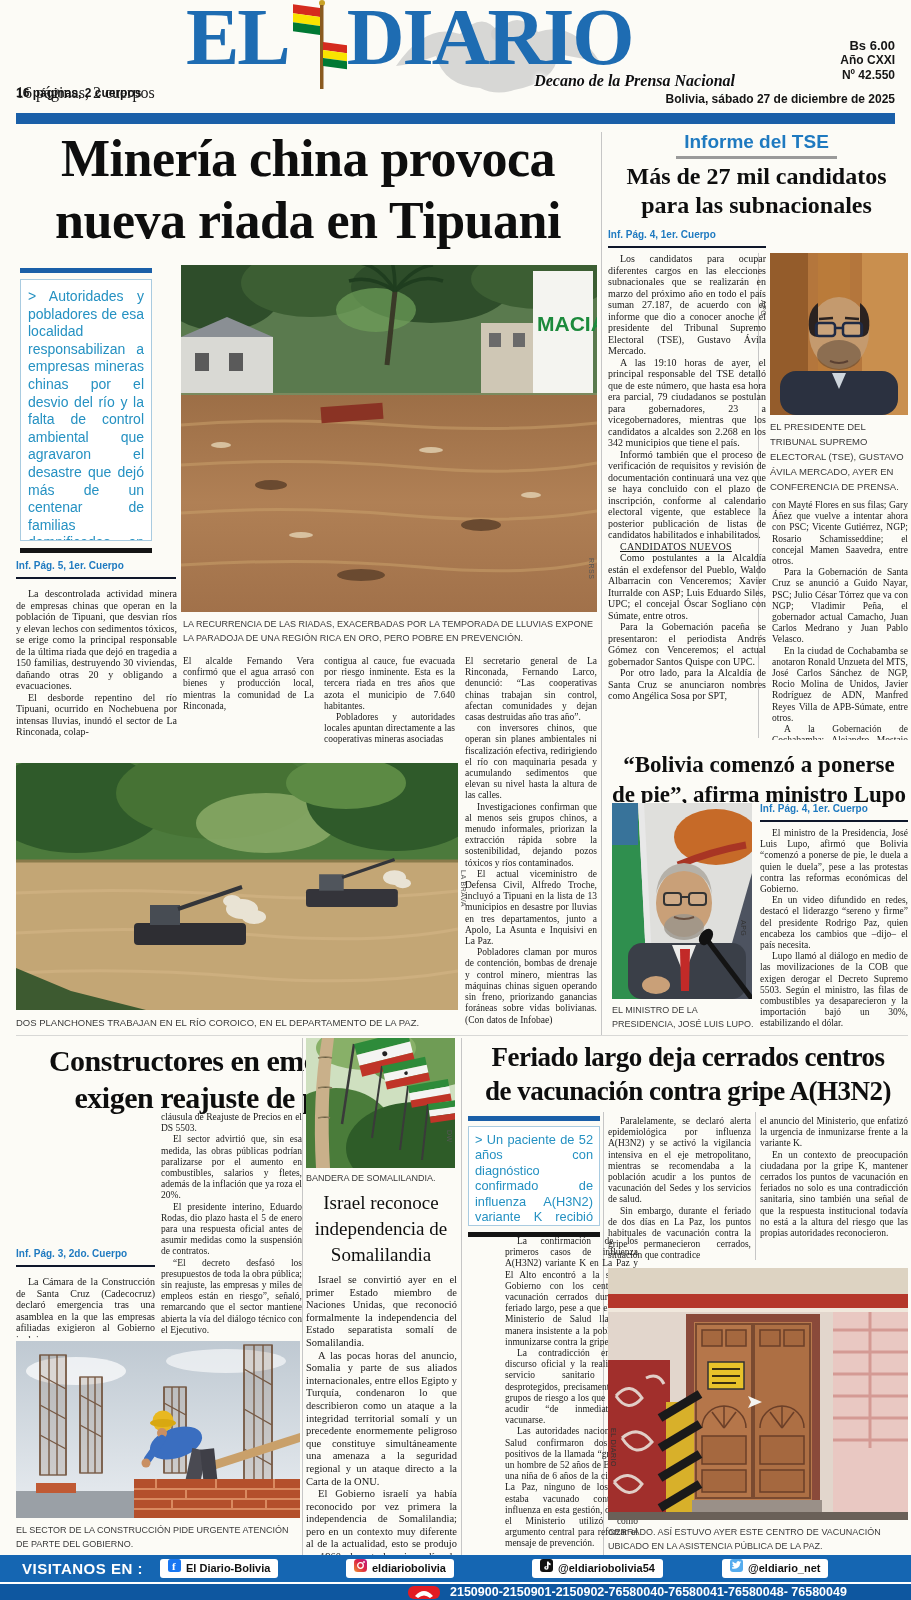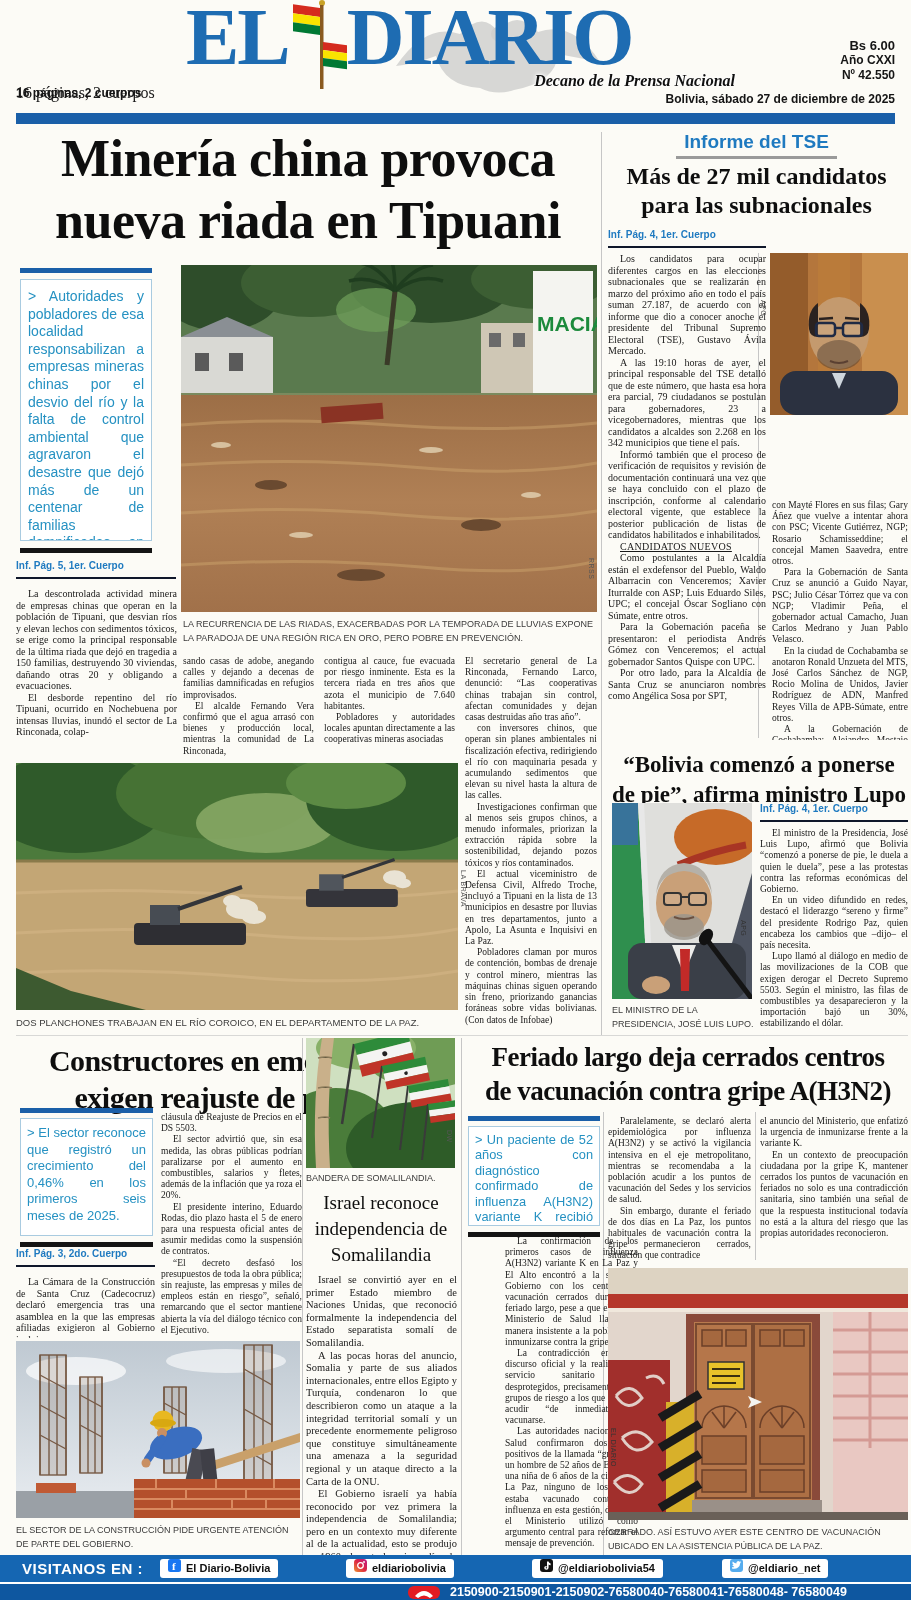--- a/index.html
+++ b/index.html
@@ -185,21 +185,20 @@
           <ellipse cx="120" cy="270" rx="12" ry="3"></ellipse>
         </g>
       <line x1="0" y1="129" x2="416" y2="129" stroke="#7a8a5e" stroke-width="2"></line>
     </svg>
   </div>
   <div class="credit" style="left:588px; top:558px;">RRSS</div>
 
   <div class="abs cap" style="left:183px; top:618px; width:412px; height:32px;">LA RECURRENCIA DE LAS RIADAS, EXACERBADAS POR LA TEMPORADA DE LLUVIAS EXPONE LA PARADOJA DE UNA REGIÓN RICA EN ORO, PERO POBRE EN PREVENCIÓN.</div>
 
   <div class="abs body-col b95 cont" style="left:183px; top:656px; width:131px; height:104px;">
-      <p>sando casas de adobe, anegando calles y dejando a decenas de familias damnificadas en refugios improvisados.</p>
       <p>El alcalde Fernando Vera confirmó que el agua arrasó con bienes y producción local, mientras la comunidad de La Rinconada,</p>
     </div>
   <div class="abs body-col b95 cont" style="left:324px; top:656px; width:131px; height:104px;">
       <p>contigua al cauce, fue evacuada por riesgo inminente. Esta es la tercera riada en tres años que azota el municipio de 7.640 habitantes.</p>
       <p>Pobladores y autoridades locales apuntan directamente a las cooperativas mineras asociadas</p>
     </div>
   <div class="abs body-col b95 cont" style="left:465px; top:656px; width:132px; height:374px;">
       <p>El secretario general de La Rinconada, Fernando Larco, denunció: “Las cooperativas chinas trabajan sin control, afectan comunidades y dejan casas destruidas año tras año”.</p>
       <p>con inversores chinos, que operan sin planes ambientales ni fiscalización efectiva, redirigiendo el río con maquinaria pesada y acumulando sedimentos que elevan su nivel hasta la altura de las calles.</p>
       <p>Investigaciones confirman que al menos seis grupos chinos, a menudo informales, priorizan la extracción rápida sobre la sostenibilidad, dejando pozos tóxicos y ríos contaminados.</p>
@@ -286,20 +285,21 @@
       <ellipse cx="69" cy="102" rx="22" ry="15" fill="#4a3a2e" opacity="0.45"></ellipse>
       <rect x="46" y="70" width="19" height="13" rx="3" fill="rgba(255,255,255,0.10)" stroke="#1f2a44" stroke-width="2.5"></rect>
       <rect x="73" y="70" width="19" height="13" rx="3" fill="rgba(255,255,255,0.10)" stroke="#1f2a44" stroke-width="2.5"></rect>
       <line x1="65" y1="75" x2="73" y2="75" stroke="#1f2a44" stroke-width="2.5"></line>
       <line x1="49" y1="66" x2="63" y2="65" stroke="#2a2220" stroke-width="2.5"></line>
       <line x1="75" y1="65" x2="89" y2="66" stroke="#2a2220" stroke-width="2.5"></line>
       <path d="M60,108 Q69,112 78,108" stroke="#5a4032" stroke-width="2" fill="none"></path>
     </svg>
   </div>
   <div class="credit" style="left:760px; top:300px;">APG</div>
+  <div class="abs cap" style="left:770px; top:419px; width:140px; line-height:15px; font-size:9.5px;">EL PRESIDENTE DEL TRIBUNAL SUPREMO ELECTORAL (TSE), GUSTAVO ÁVILA MERCADO, AYER EN CONFERENCIA DE PRENSA.</div>
 
   <div class="abs body-col b95 cont" style="left:772px; top:500px; width:136px; height:240px;">
       <p>con Mayté Flores en sus filas; Gary Áñez que vuelve a intentar ahora con PSC; Vicente Gutiérrez, NGP; Rosario Schamisseddine; el concejal Mamen Saavedra, entre otros.</p>
       <p>Para la Gobernación de Santa Cruz se anunció a Guido Nayar, PSC; Julio César Tórrez que va con NGP; Vladimir Peña, el gobernador actual Camacho, Juan Carlos Medrano y Juan Pablo Velasco.</p>
       <p>En la ciudad de Cochabamba se anotaron Ronald Unzueta del MTS, José Carlos Sánchez de NGP, Rocio Molina de Unidos, Javier Rodríguez de ADN, Manfred Reyes Villa de APB-Súmate, entre otros.</p>
       <p>A la Gobernación de Cochabamba: Alejandro Mostajo MTS, Remigio Ancalle ADN, Sergio Rodríguez de Súmate, Esther Soria de Unidos y Jhon Rioja por NGP.</p>
     </div>
 
   <div class="abs hl" style="left:610px; top:750px; width:298px; font-size:23px; line-height:30px; letter-spacing:0;">“Bolivia comenzó a ponerse
 de pie”, afirma ministro Lupo</div>
@@ -334,25 +334,20 @@
   <div class="abs ref" style="left:760px; top:803px; width:148px;">Inf. Pág. 4, 1er. Cuerpo</div>
   <div class="abs body-col b95" style="left:760px; top:828px; width:148px; height:208px;">
       <p>El ministro de la Presidencia, José Luis Lupo, afirmó que Bolivia “comenzó a ponerse de pie, le duela a quien le duela”, pese a las protestas contra las reformas económicas del Gobierno.</p>
       <p>En un video difundido en redes, destacó el liderazgo “sereno y firme” del presidente Rodrigo Paz, quien encabeza los cambios que –dijo– el país necesita.</p>
       <p>Lupo llamó al diálogo en medio de las movilizaciones de la COB que exigen derogar el Decreto Supremo 5503. Según el ministro, las filas de combustibles ya desaparecieron y la importación bajó un 30%, estabilizando el dólar.</p>
     </div>
 
   <div class="abs hl" style="left:18px; top:1042px; width:428px; font-size:30px; line-height:37px;">Constructores en emergencia,
 exigen reajuste de precios</div>
 
-  <div class="abs" style="left:20px; top:1108px; width:133px;">
-    <div class="bar-blue"></div>
-    <div class="teaser-box" style="margin-top:5px; height:104px; padding:6px 6px; font-size:13px; line-height:16.6px;">&gt; El sector reconoce que registró un crecimiento del 0,46% en los primeros seis meses de 2025.</div>
-    <div class="bar-black" style="margin-top:6px;"></div>
-  </div>
   <div class="abs ref" style="left:16px; top:1248px; width:139px;">Inf. Pág. 3, 2do. Cuerpo</div>
   <div class="abs body-col" style="left:16px; top:1276px; width:139px; height:62px;">
       <p>La Cámara de la Construcción de Santa Cruz (Cadecocruz) declaró emergencia tras una asamblea en la que las empresas afiliadas exigieron al Gobierno incluir una</p>
     </div>
   <div class="abs body-col b95 cont" style="left:161px; top:1112px; width:141px; height:226px;">
       <p>cláusula de Reajuste de Precios en el DS 5503.</p>
       <p>El sector advirtió que, sin esa medida, las obras públicas podrían paralizarse por el aumento en combustibles, salarios y fletes, además de la inflación que ya roza el 20%.</p>
       <p>El presidente interino, Eduardo Rodas, dio plazo hasta el 5 de enero para una respuesta oficial antes de asumir medidas como la suspensión de contratos.</p>
       <p>“El decreto desfasó los presupuestos de toda la obra pública; sin reajuste, las empresas y miles de empleos están en riesgo”, señaló, remarcando que el sector mantiene abierta la vía del diálogo técnico con el Ejecutivo.</p>
     </div>

